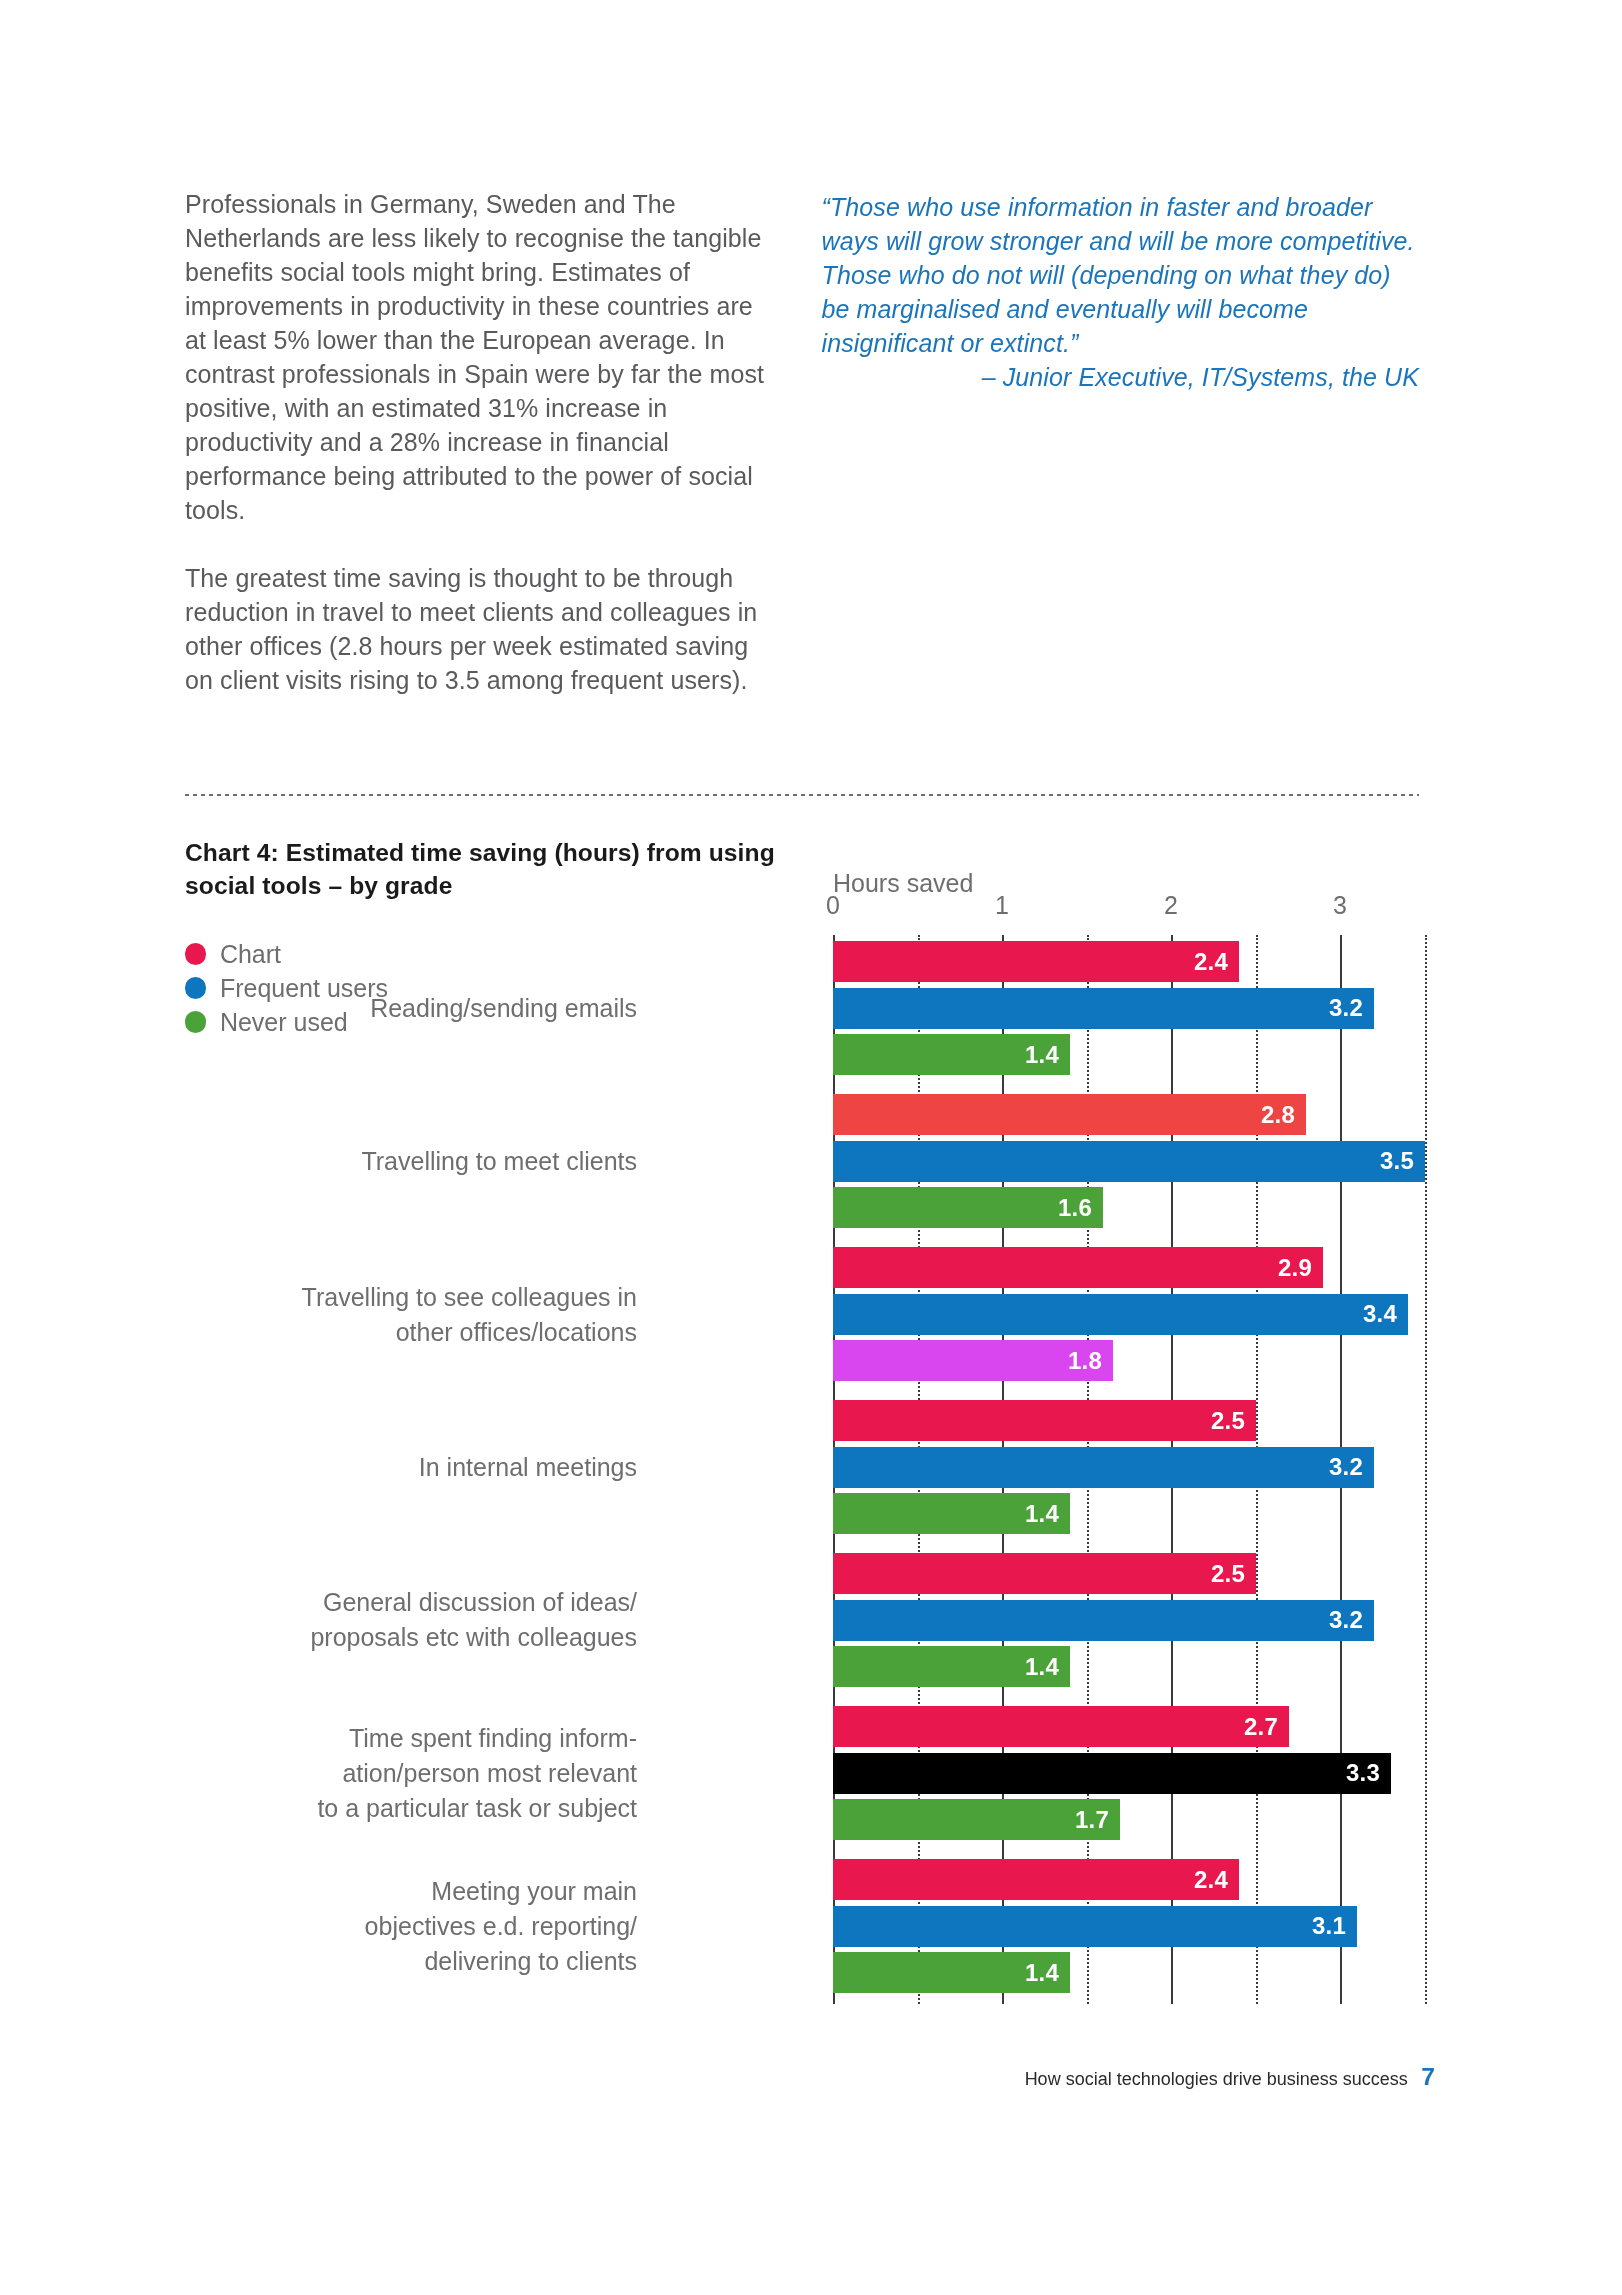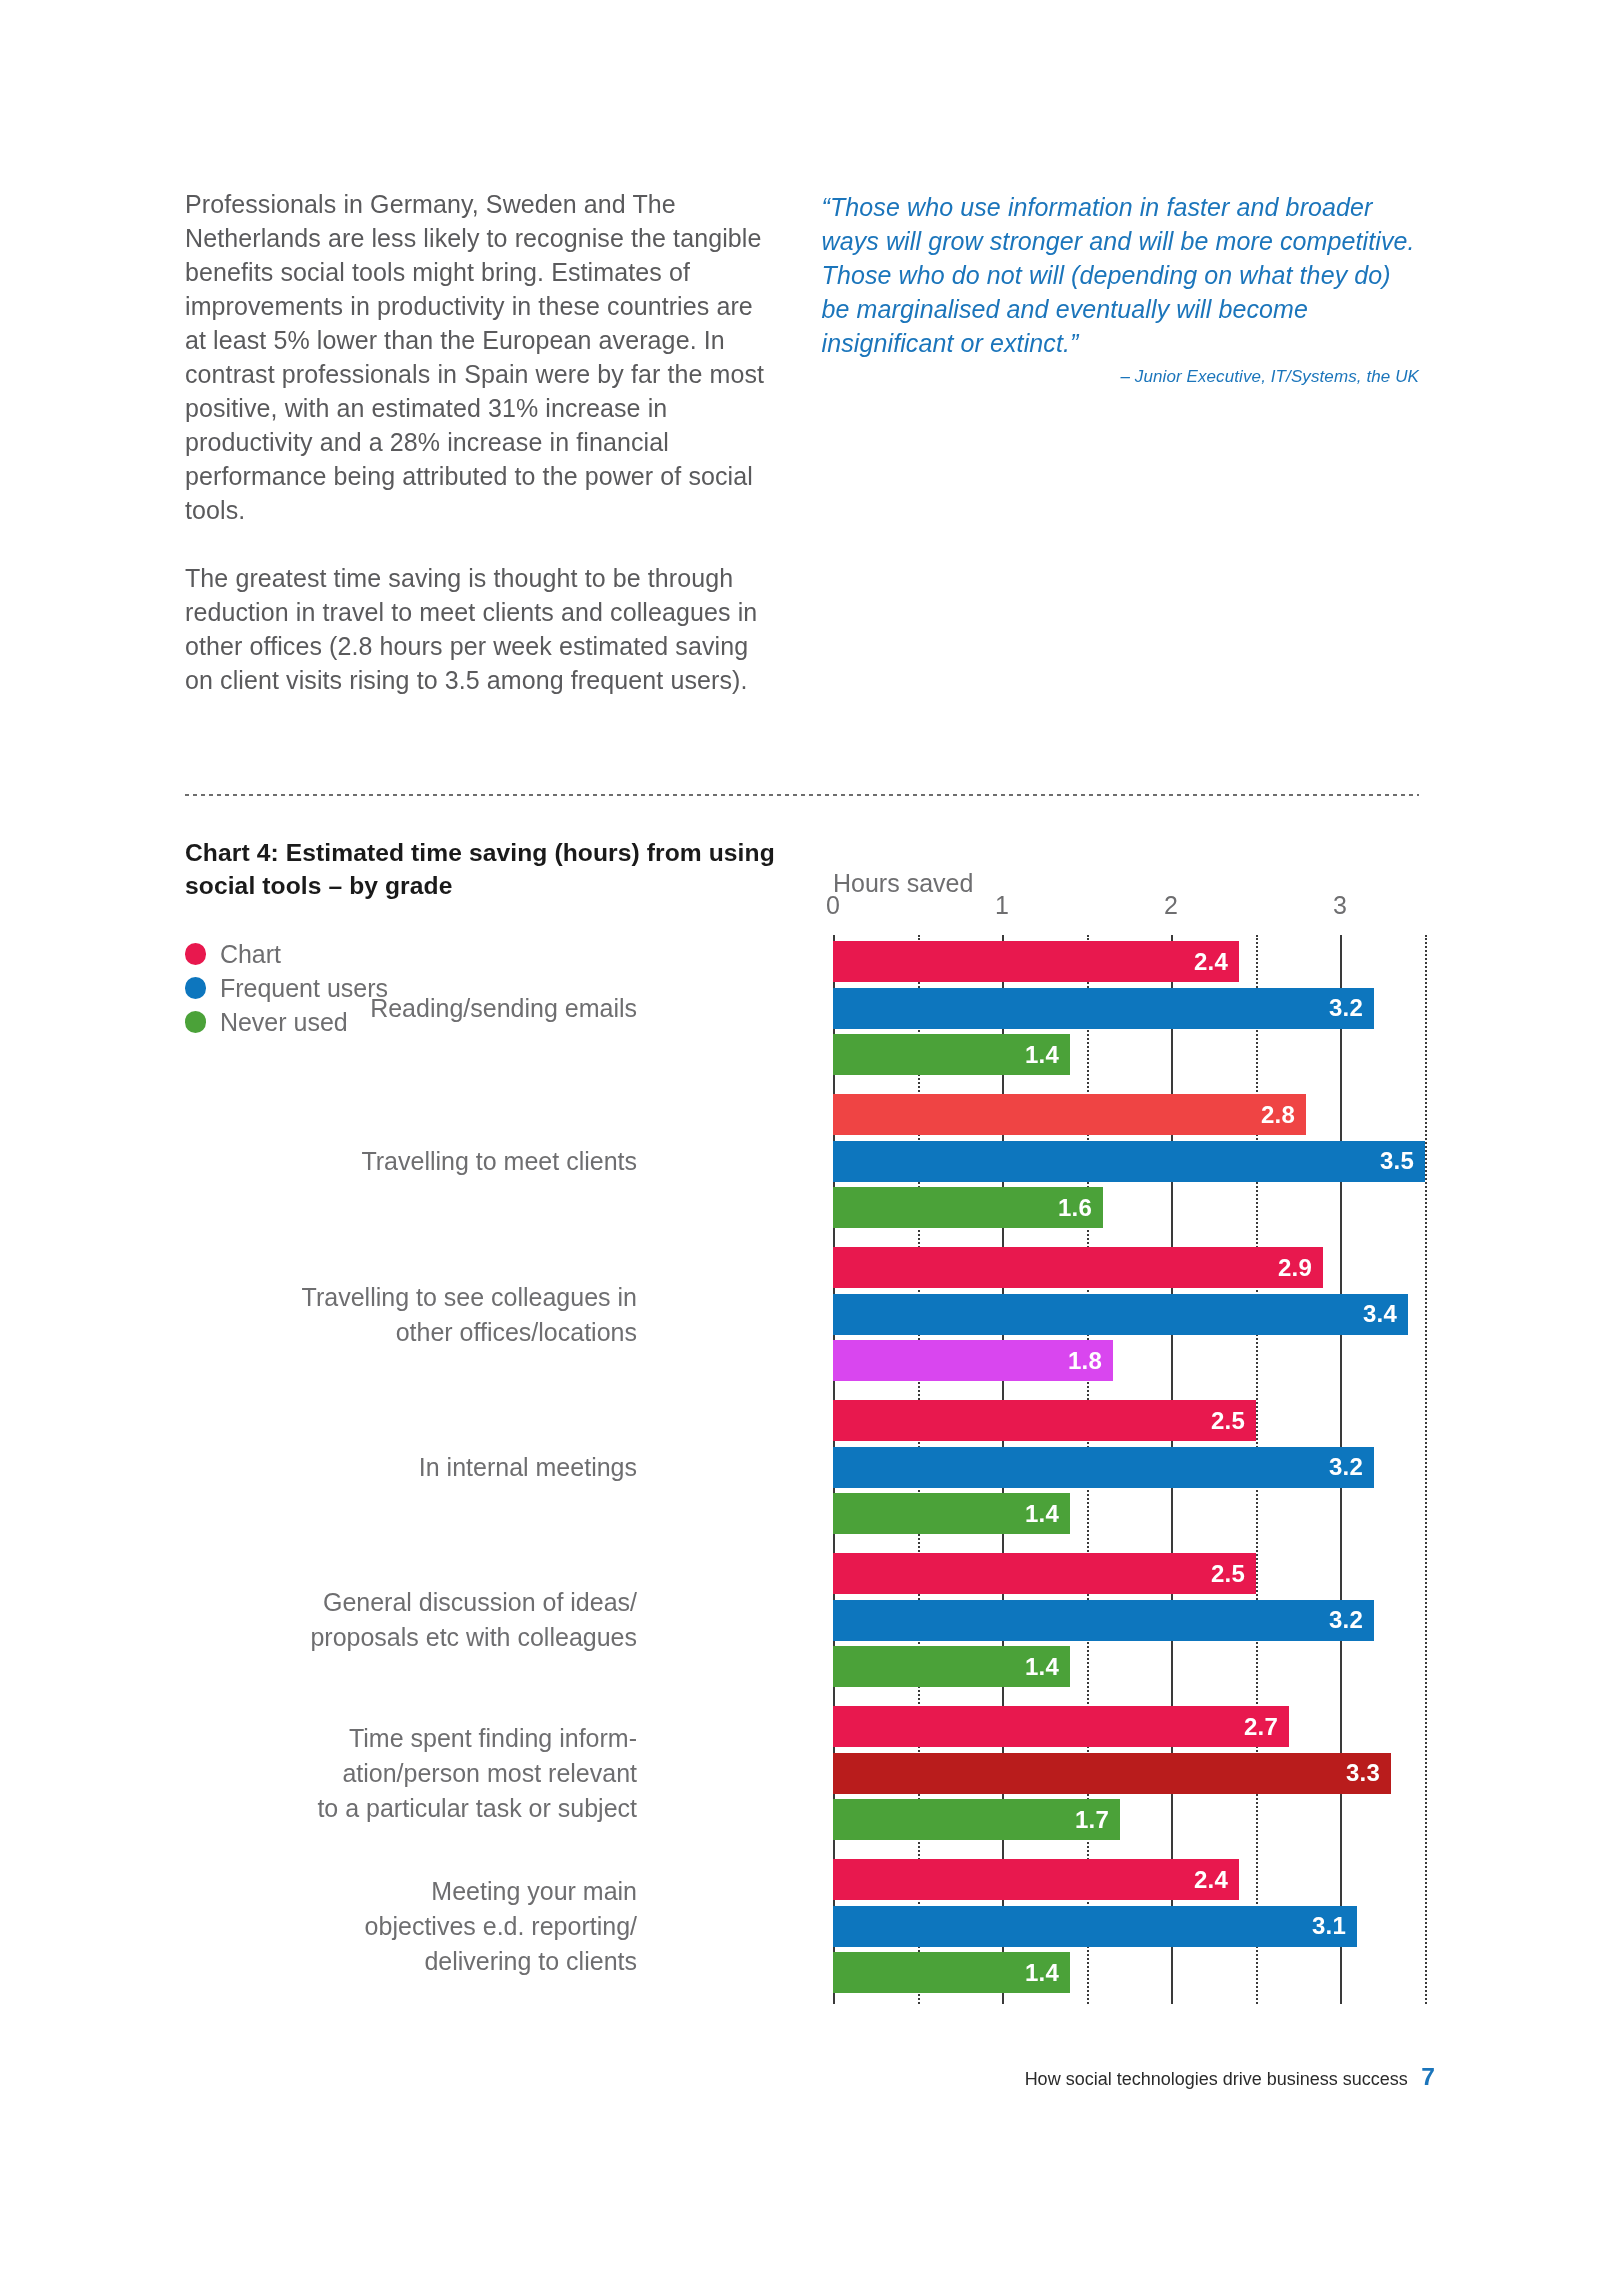--- a/index.html
+++ b/index.html
@@ -50,21 +50,21 @@
 
   .pull-quote {
     font-size: 25px;
     line-height: 34px;
     font-style: italic;
     color: #1b75bb;
     margin: 0;
     letter-spacing: 0.1px;
   }
   .pull-attrib {
-    font-size: 17px;
+    font-size: 25px;
     line-height: 34px;
     font-style: italic;
     color: #1b75bb;
     text-align: right;
     margin: 0;
     letter-spacing: 0.1px;
   }
 
   
   .divider {
@@ -383,21 +383,21 @@
           </div>
         </div>
       </div>
       <div class="cat-group" style="top: 771px;">
         <div class="bar-row">
           <div class="bar" style="width: 456px; background: rgb(232, 24, 78);">
             <span class="bar-value">2.7</span>
           </div>
         </div>
         <div class="bar-row">
-          <div class="bar" style="width: 558px; background: #b91c1c;">
+          <div class="bar" style="width: 558px; background: #000000;">
             <span class="bar-value">3.3</span>
           </div>
         </div>
         <div class="bar-row">
           <div class="bar" style="width: 287px; background: rgb(75, 162, 57);">
             <span class="bar-value">1.7</span>
           </div>
         </div>
       </div>
       <div class="cat-group" style="top: 924px;">

